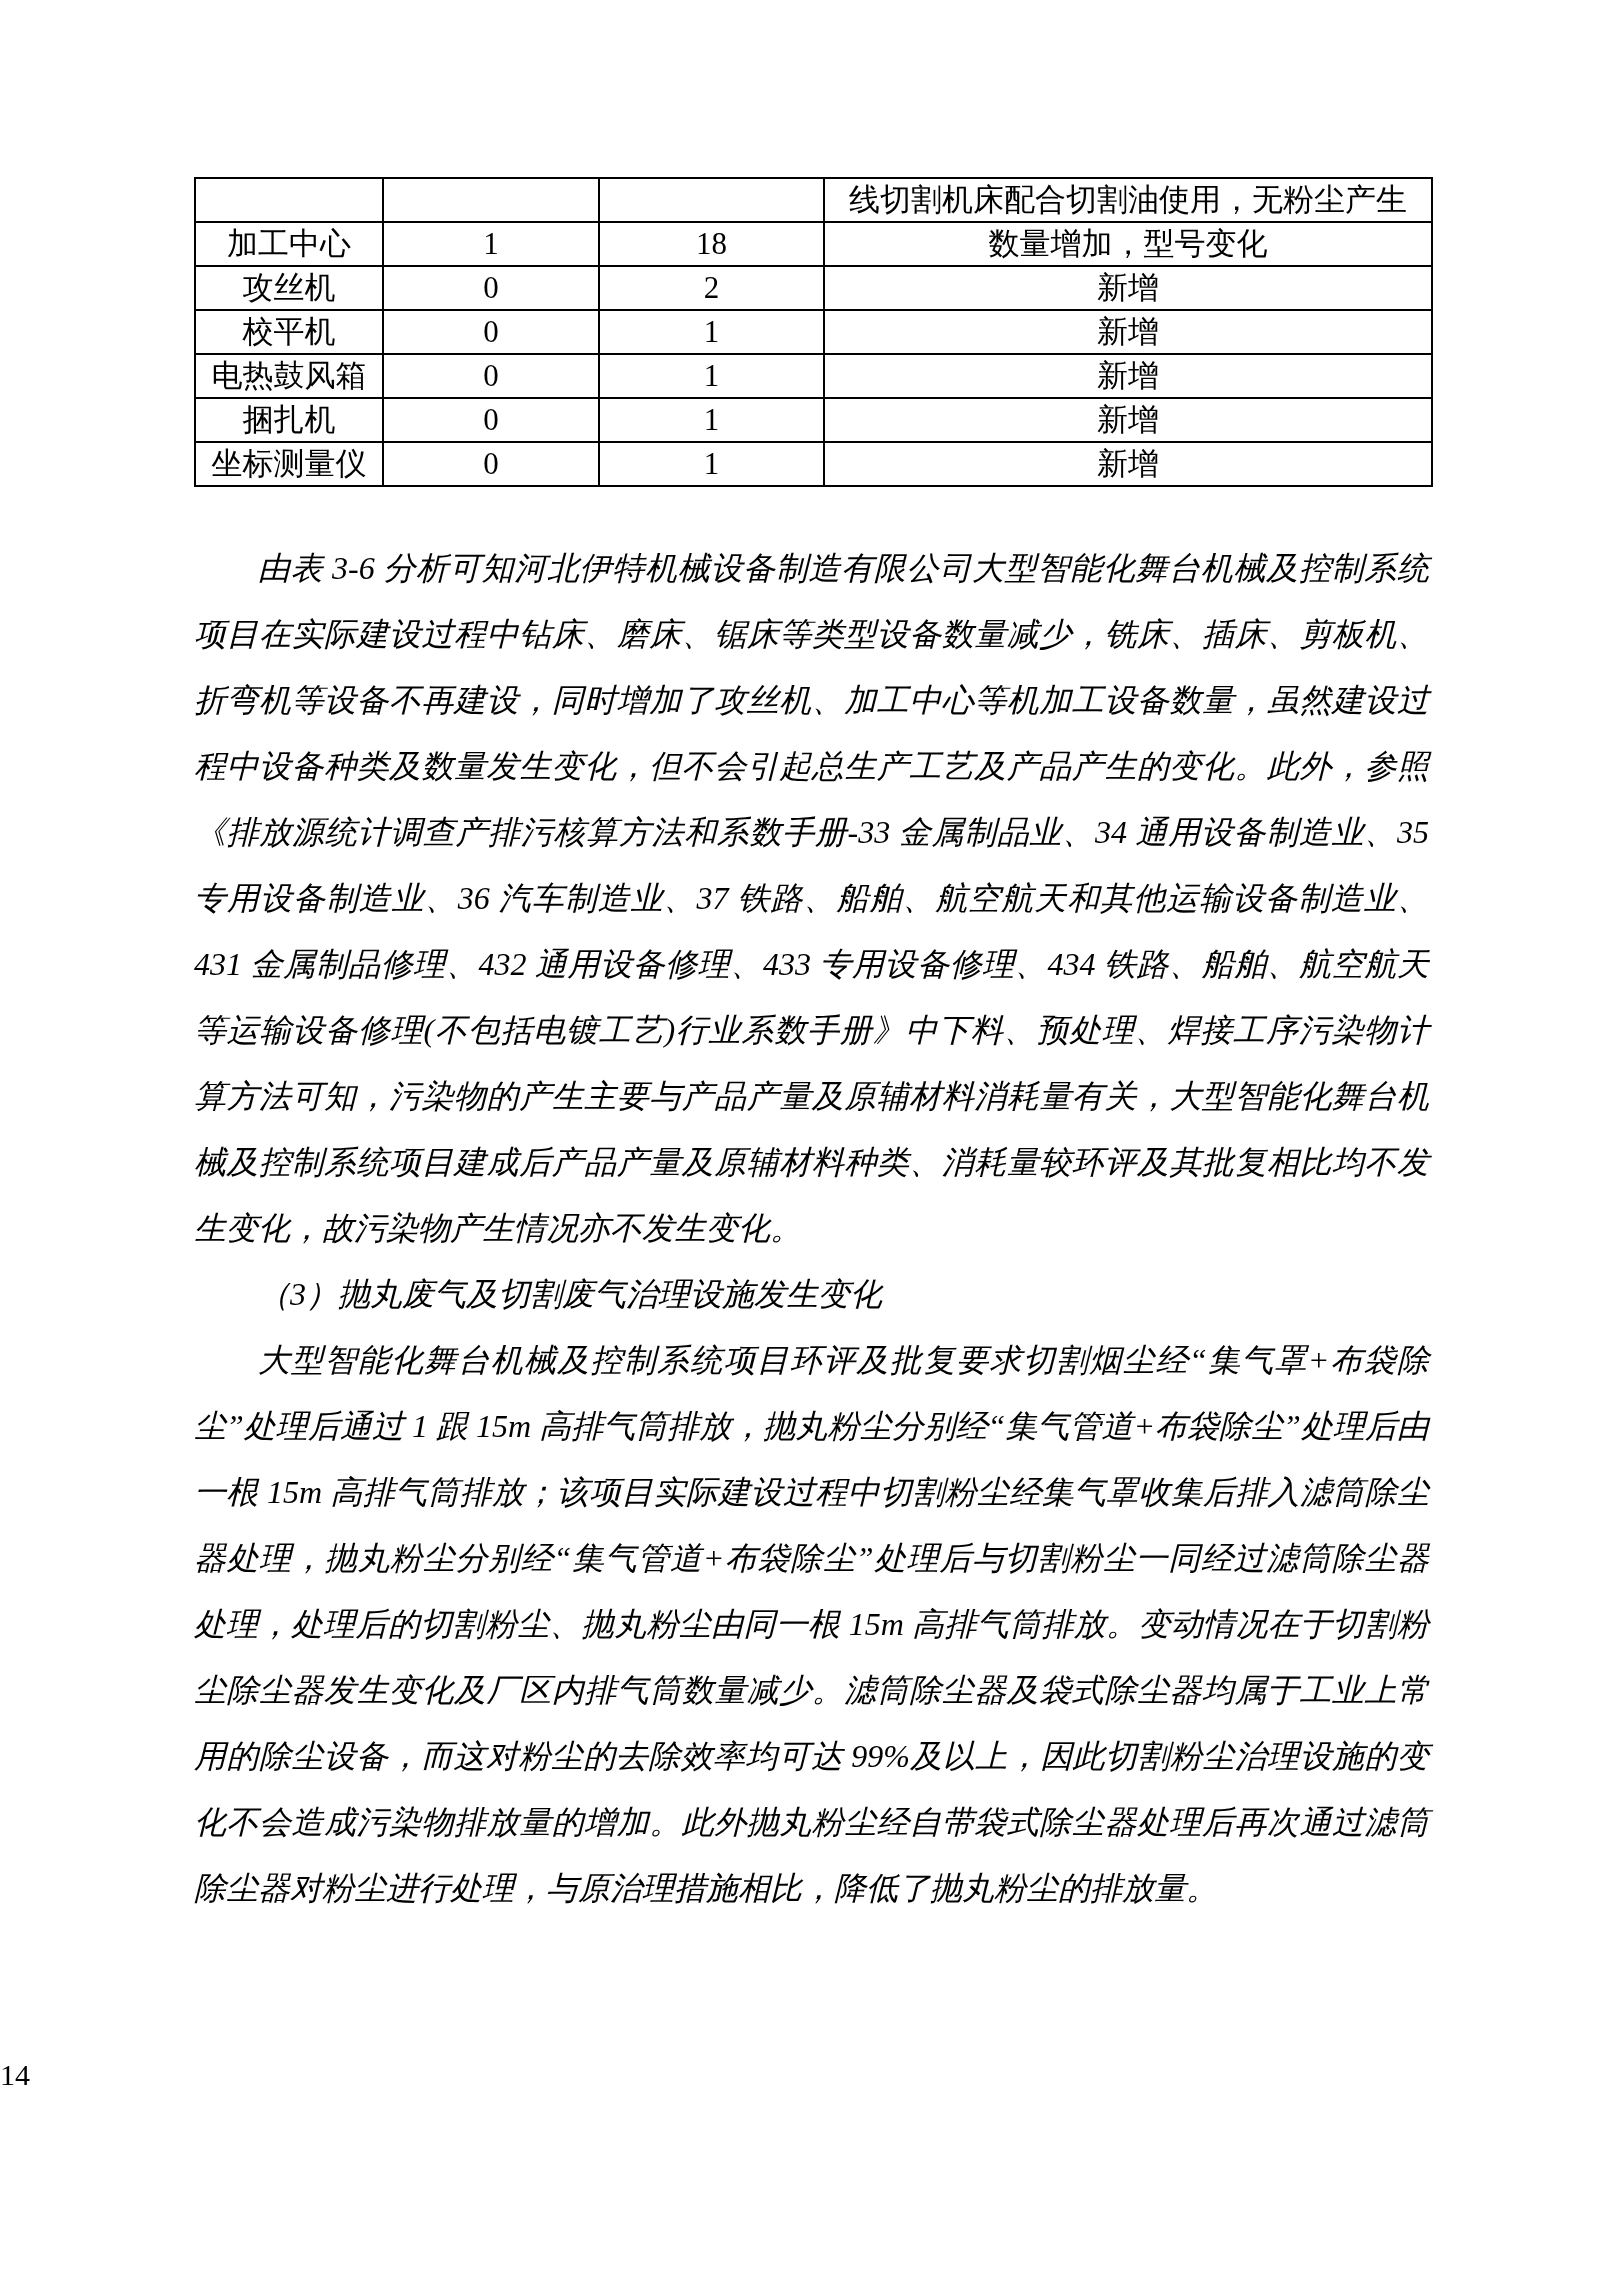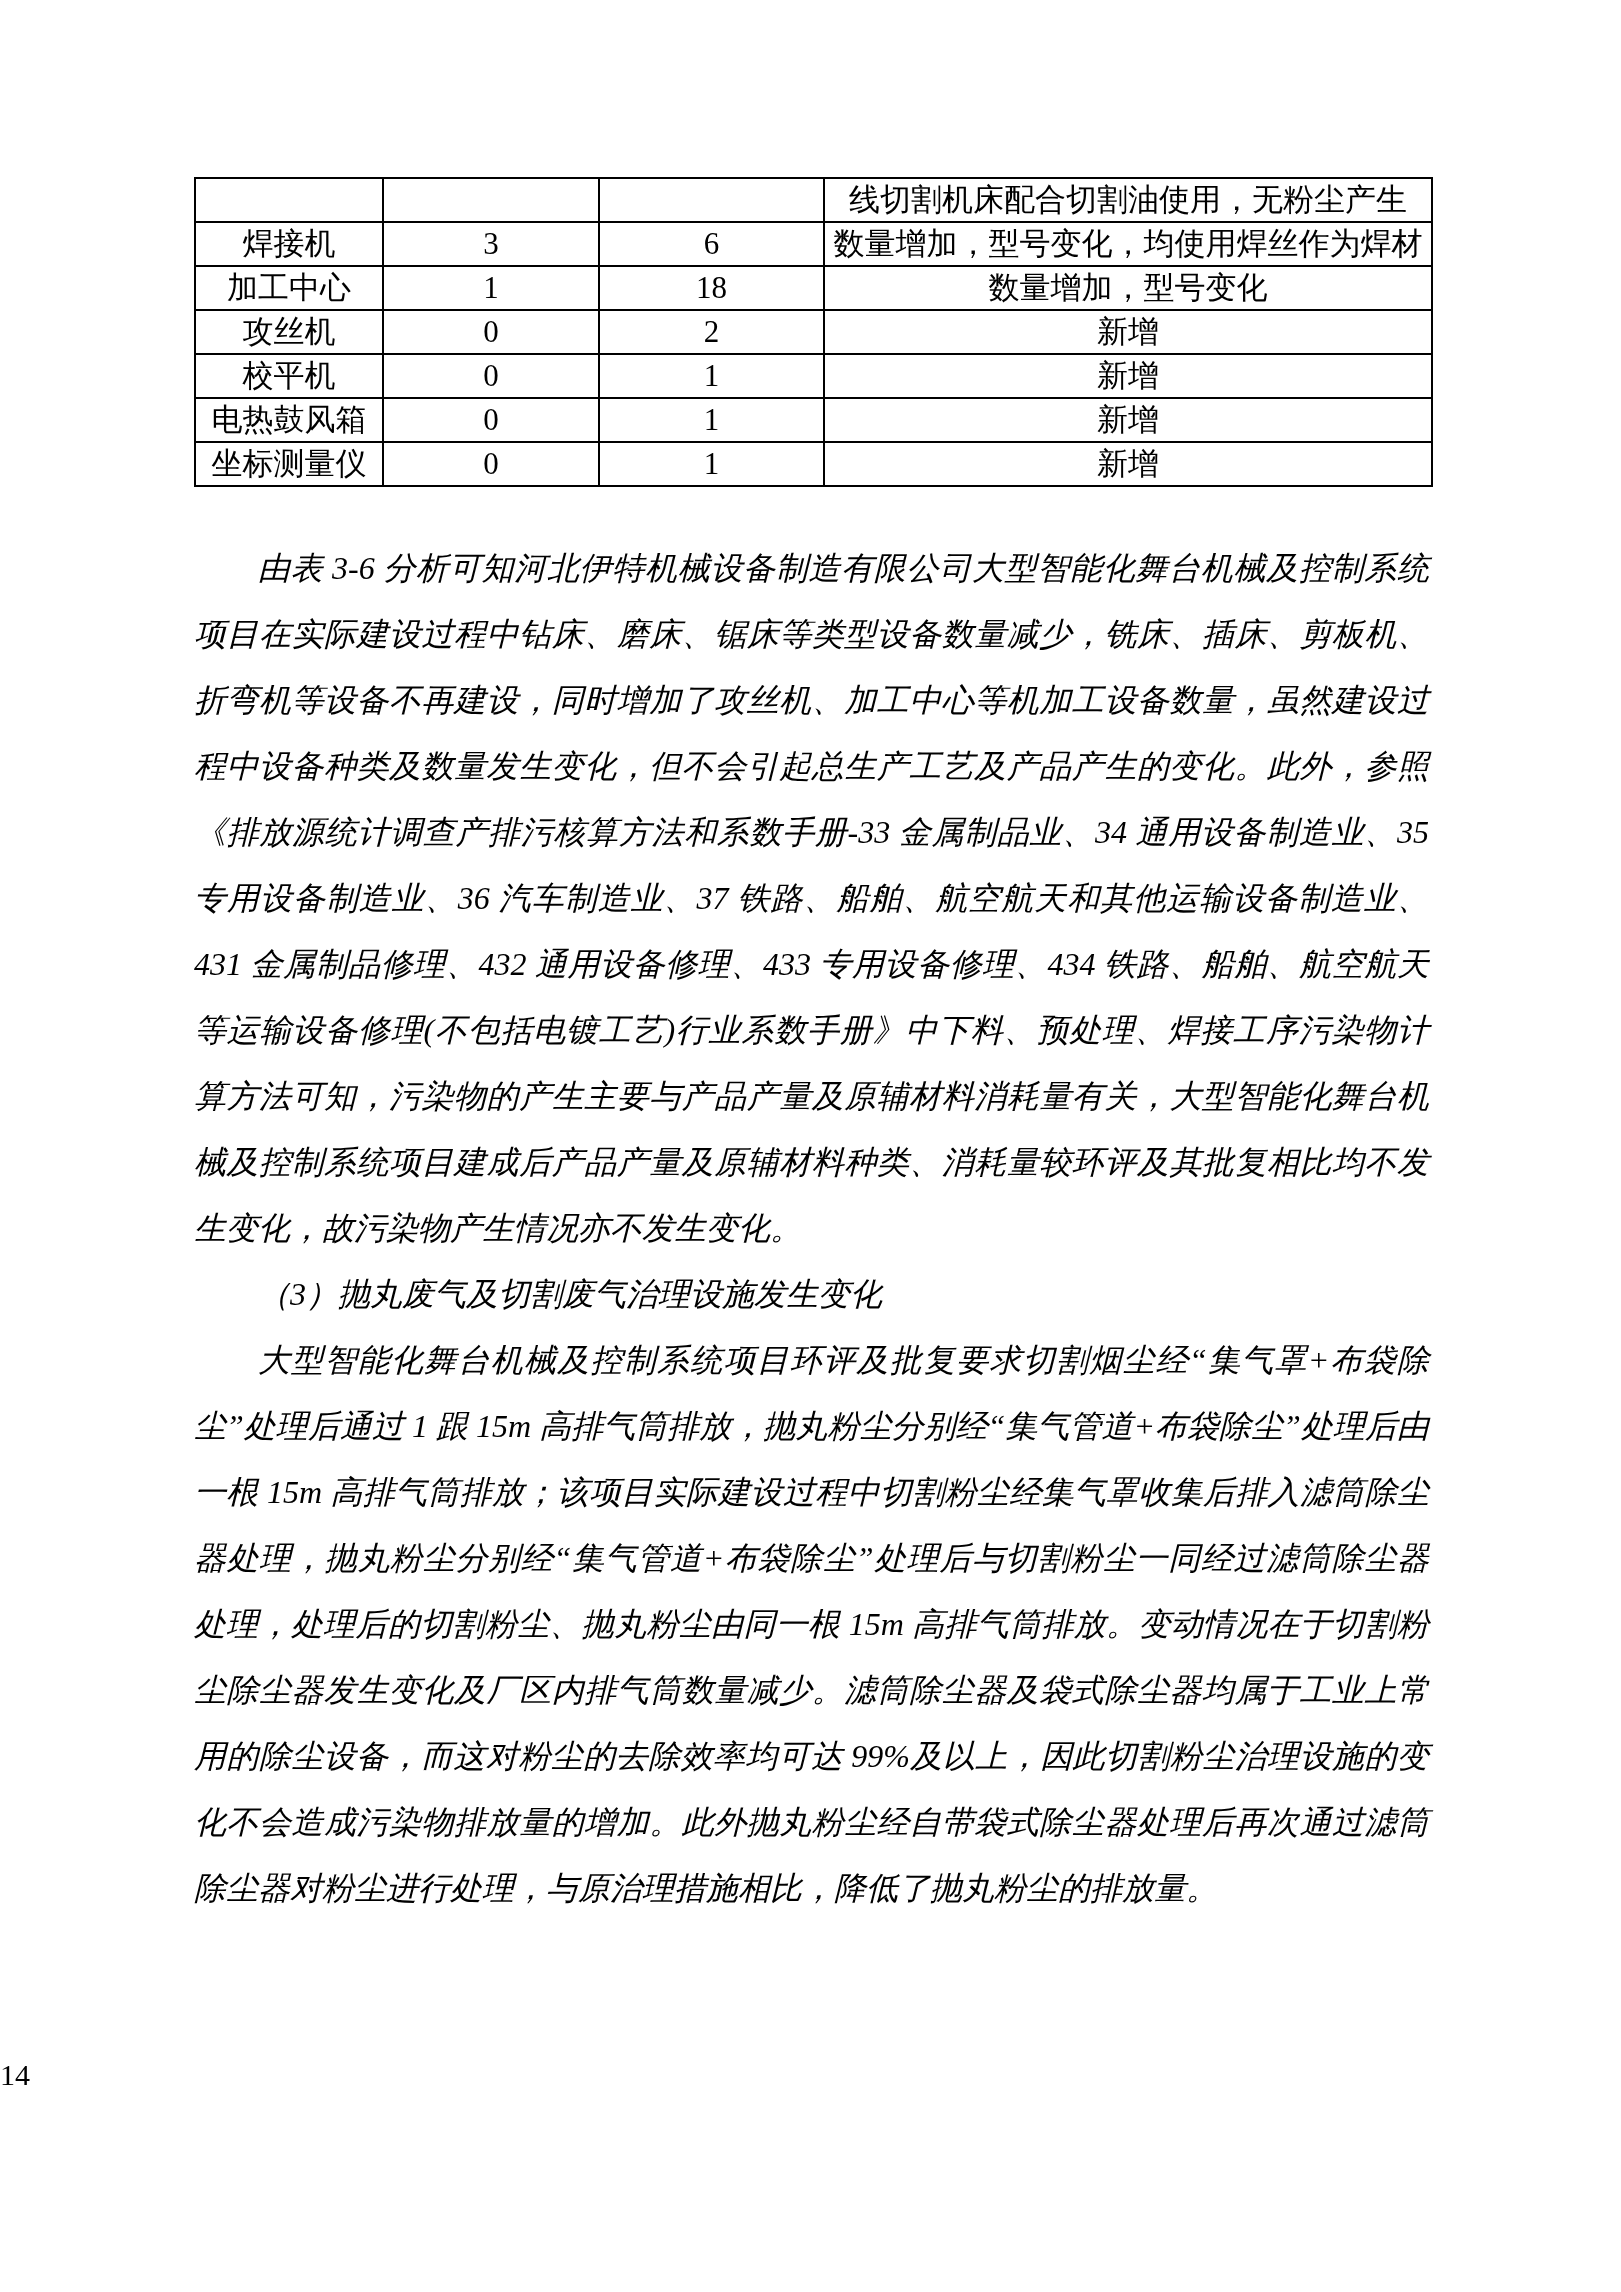--- a/index.html
+++ b/index.html
@@ -68,45 +68,45 @@
       <col style="width:608px">
     </colgroup>
     <tbody>
       <tr>
         <td></td>
         <td></td>
         <td></td>
         <td>线切割机床配合切割油使用，无粉尘产生</td>
       </tr>
       <tr>
-        <td>焊接机</td>
-        <td>3</td>
-        <td>6</td>
-        <td>数量增加，型号变化，均使用焊丝作为焊材</td>
-      </tr>
-      <tr>
         <td>加工中心</td>
         <td>1</td>
         <td>18</td>
         <td>数量增加，型号变化</td>
       </tr>
       <tr>
         <td>攻丝机</td>
         <td>0</td>
         <td>2</td>
         <td>新增</td>
       </tr>
       <tr>
         <td>校平机</td>
         <td>0</td>
         <td>1</td>
         <td>新增</td>
       </tr>
       <tr>
         <td>电热鼓风箱</td>
+        <td>0</td>
+        <td>1</td>
+        <td>新增</td>
+      </tr>
+      <tr>
+        <td>捆扎机</td>
         <td>0</td>
         <td>1</td>
         <td>新增</td>
       </tr>
       <tr>
         <td>坐标测量仪</td>
         <td>0</td>
         <td>1</td>
         <td>新增</td>
       </tr>

